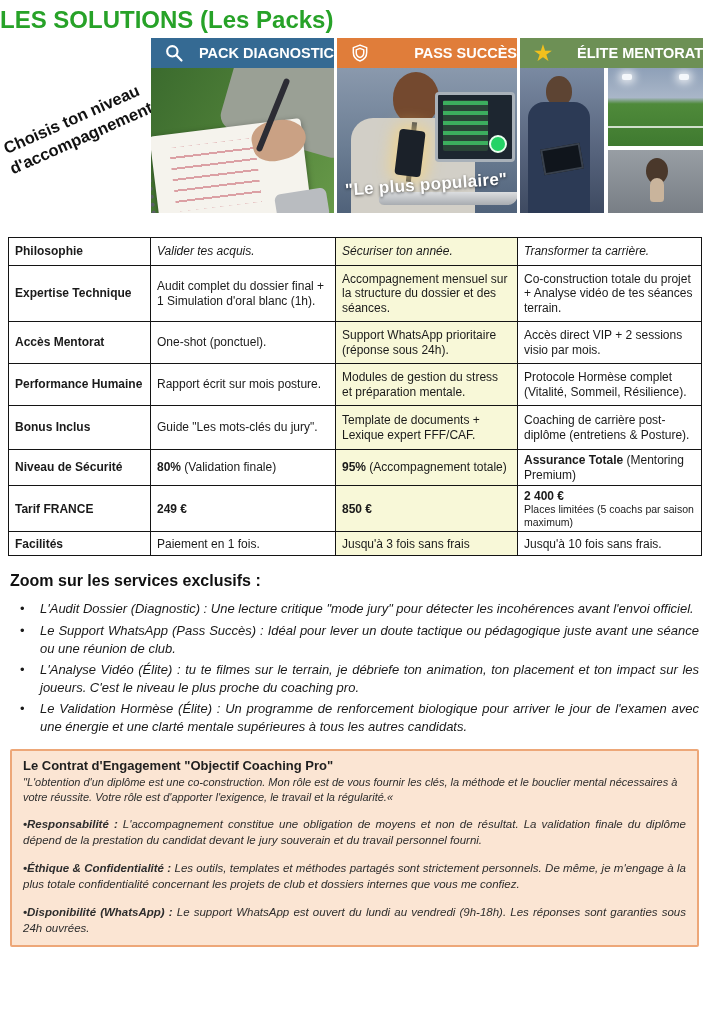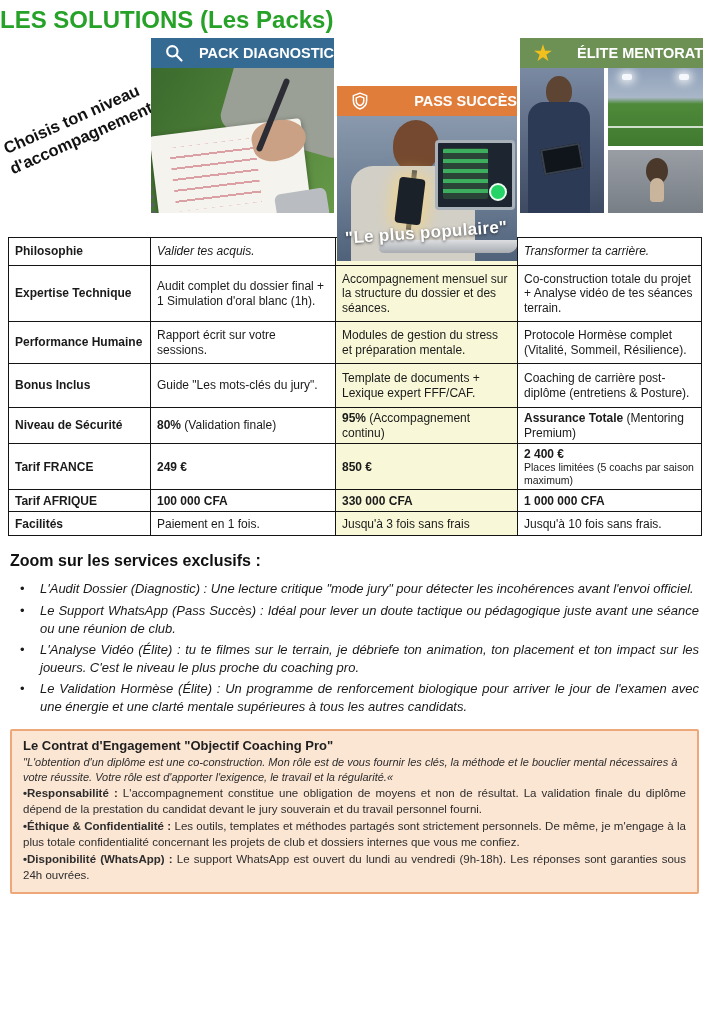--- a/index.html
+++ b/index.html
@@ -22,21 +22,21 @@
     font-weight:bold; font-size:16.5px; line-height:1.3; text-align:center; color:#111;
   }
   .cards { position:absolute; left:151px; top:2px; display:flex; gap:3px; }
   .card { width:183px; }
   .card.mid { width:180px; }
   .card-header {
     height:30px; display:flex; align-items:center; justify-content:space-between;
     padding-left:12px; gap:10px; color:#ffffff; font-weight:bold; font-size:14.5px;
   }
   .card-header.blue { background:#356a93; }
-  .card-header.orange { background:#e07d3a;margin-top:48px; }
+  .card-header.orange { background:#e07d3a; }
   .card-header.green { background:#6d9055; }
   .hdr-icon { width:22px; height:22px; flex:0 0 auto; display:flex; align-items:center; justify-content:center; }
   .hdr-icon svg { width:20px; height:20px; }
   .star-glyph { font-size:20px; color:#f2c01d; line-height:1; }
 
   .photo { position:relative; height:145px; overflow:hidden; background:#6a7a8c; }
 
   
   .ph1 { background:linear-gradient(120deg,#3b6b2e 0%,#4f8038 50%,#679949 100%); }
   .p1-arm { position:absolute; right:-24px; top:-18px; width:130px; height:95px; background:#9aa095; transform:rotate(16deg); border-radius:14px; }
@@ -101,21 +101,21 @@
   .svc { display:flex; margin-bottom:3px; font-size:13px; font-style:italic; line-height:1.4; }
   .svc .dot { flex:0 0 30px; padding-left:10px; font-style:normal; }
   .svc .body { flex:1; text-align:justify; padding-right:2px; }
   .svc .lead { font-weight:normal; }
 
   
   .contract { margin:12px 10px 0 10px; background:#fbe5d3; border:2px solid #eda778; border-radius:2px; padding:7px 11px 9px 11px; color:#2d2d2d; }
   .contract-title { font-size:13px; font-weight:bold; color:#1f1f1f; }
   .contract-quote { font-size:11px; font-style:italic; line-height:1.35; margin-top:2px; }
   .cond-title { font-size:13px; font-weight:bold; margin-top:10px; }
-  .cond { font-size:11.5px; line-height:1.35; text-align:justify; margin-top:2px; }
+  .cond { font-size:11.5px; line-height:1.35; text-align:justify; margin-top:13px;font-style:italic; }
   .cond .lead { font-weight:bold; }
 </style>
 </head>
 <body>
 
 <div class="page">
 
   <div class="title-row">
     <span class="page-title">LES SOLUTIONS (Les Packs)</span>
   </div>
@@ -216,48 +216,48 @@
         <td class="cell yellow"><span class="b"></span><span>Sécuriser ton année.</span></td>
         <td class="cell"><span class="b"></span><span>Transformer ta carrière.</span></td>
       </tr>
       <tr class="h56">
         <td class="rowlabel">Expertise Technique</td>
         <td class="cell"><span class="b"></span><span>Audit complet du dossier final + 1 Simulation d'oral blanc (1h).</span></td>
         <td class="cell yellow"><span class="b"></span><span>Accompagnement mensuel sur la structure du dossier et des séances.</span></td>
         <td class="cell"><span class="b"></span><span>Co-construction totale du projet + Analyse vidéo de tes séances terrain.</span></td>
       </tr>
       <tr class="h42">
+        <td class="rowlabel">Accès Mentorat</td>
+        <td class="cell"><span class="b"></span><span>One-shot (ponctuel).</span></td>
+        <td class="cell yellow"><span class="b"></span><span>Support WhatsApp prioritaire (réponse sous 24h).</span></td>
+        <td class="cell"><span class="b"></span><span>Accès direct VIP + 2 sessions visio par mois.</span></td>
+      </tr>
+      <tr class="h42">
         <td class="rowlabel">Performance Humaine</td>
-        <td class="cell"><span class="b"></span><span>Rapport écrit sur votre sessions.</span></td>
+        <td class="cell"><span class="b"></span><span>Rapport écrit sur mois posture.</span></td>
         <td class="cell yellow"><span class="b"></span><span>Modules de gestion du stress et préparation mentale.</span></td>
         <td class="cell"><span class="b"></span><span>Protocole Hormèse complet (Vitalité, Sommeil, Résilience).</span></td>
       </tr>
       <tr class="h44">
         <td class="rowlabel">Bonus Inclus</td>
         <td class="cell"><span class="b"></span><span>Guide "Les mots-clés du jury".</span></td>
         <td class="cell yellow"><span class="b"></span><span>Template de documents + Lexique expert FFF/CAF.</span></td>
         <td class="cell"><span class="b"></span><span>Coaching de carrière post-diplôme (entretiens &amp; Posture).</span></td>
       </tr>
       <tr class="h36">
         <td class="rowlabel">Niveau de Sécurité</td>
         <td class="cell"><span class="b">80%</span><span> (Validation finale)</span></td>
-        <td class="cell yellow"><span class="b">95%</span><span> (Accompagnement continu)</span></td>
+        <td class="cell yellow"><span class="b">95%</span><span> (Accompagnement totale)</span></td>
         <td class="cell"><span class="b">Assurance Totale</span><span> (Mentoring Premium)</span></td>
       </tr>
       <tr class="h44">
         <td class="rowlabel">Tarif FRANCE</td>
         <td class="cell"><span class="b">249 €</span><span></span></td>
         <td class="cell yellow"><span class="b">850 €</span><span></span></td>
         <td class="cell"><span class="b">2 400 €</span><span></span><div class="sub">Places limitées (5 coachs par saison maximum)</div></td>
-      </tr>
-      <tr class="h22">
-        <td class="rowlabel">Tarif AFRIQUE</td>
-        <td class="cell"><span class="b">100 000 CFA</span><span></span></td>
-        <td class="cell yellow"><span class="b">330 000 CFA</span><span></span></td>
-        <td class="cell"><span class="b">1 000 000 CFA</span><span></span></td>
       </tr>
       <tr class="h24">
         <td class="rowlabel">Facilités</td>
         <td class="cell"><span class="b"></span><span>Paiement en 1 fois.</span></td>
         <td class="cell yellow"><span class="b"></span><span>Jusqu'à 3 fois sans frais</span></td>
         <td class="cell"><span class="b"></span><span>Jusqu'à 10 fois sans frais.</span></td>
       </tr>
     </tbody>
       </table>
   </div>

